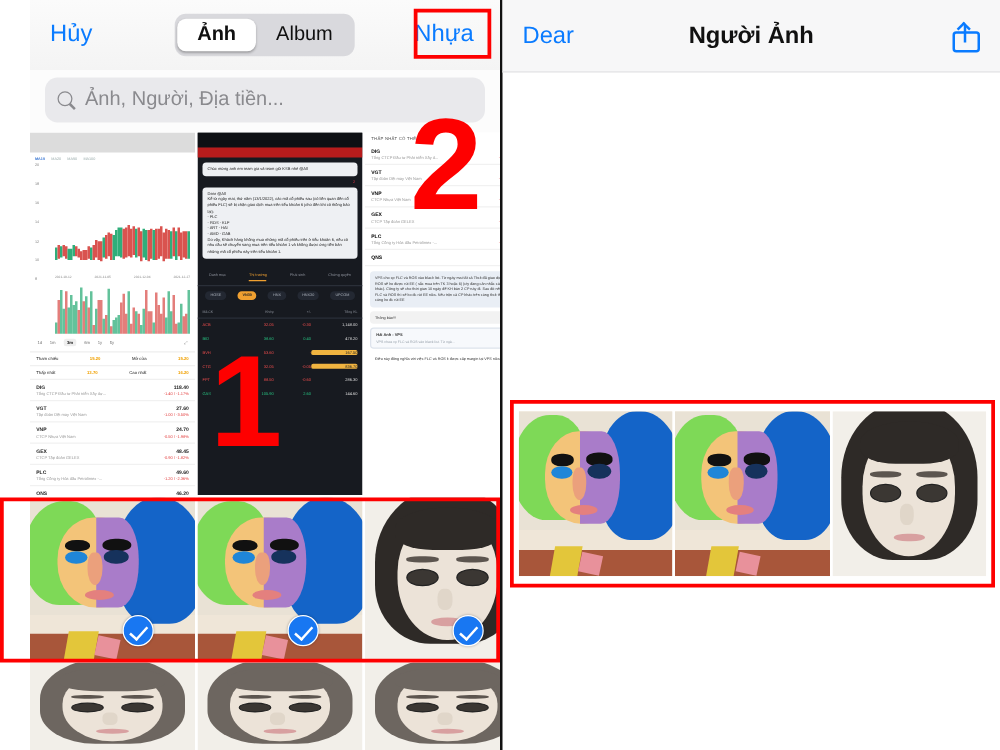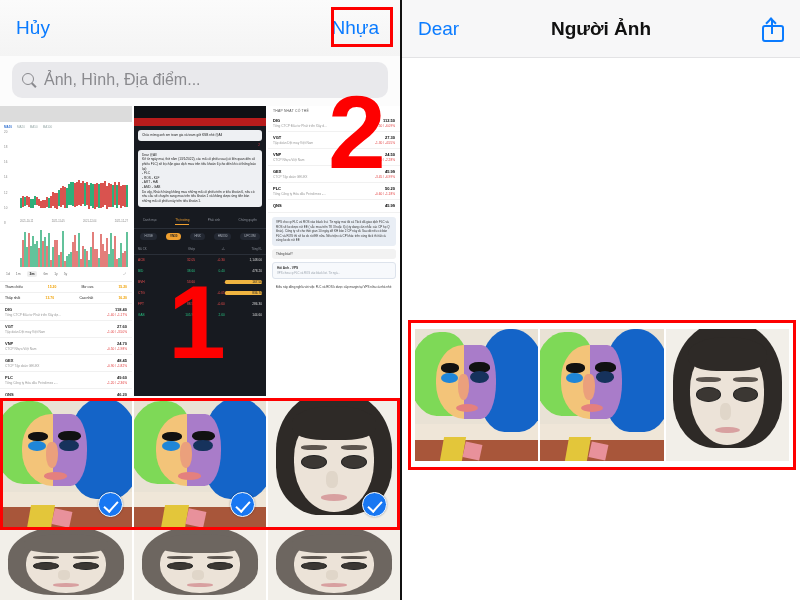--- a/index.html
+++ b/index.html
@@ -6,21 +6,21 @@
   html, body {
     width: 800px; height: 600px;
     font-family: "Liberation Sans", sans-serif;
     background: #ffffff; overflow: hidden;
   }
   .screen { position: relative; width: 800px; height: 600px; display: flex; }
 
   
   .panel-left {
     position: relative; width: 400px; height: 600px;
-    background: #ffffff; overflow: hidden;
+    background: #ffffff; overflow: hidden; padding-left: 24px;
   }
   .nav-bar {
     position: relative; height: 56px; width: 100%;
     background: linear-gradient(180deg,#fbfbfb 0%, #f4f4f4 100%);
     display: flex; align-items: center; padding: 0 16px;
   }
   .nav-cancel {
     color: #0a7bff; font-size: 19px; letter-spacing: .1px;
   }
   .seg {
@@ -191,29 +191,33 @@
 </head>
 <body>
 
 <div class="screen">
 
   <div class="panel-left">
 
     <div class="nav-bar">
       <div class="nav-cancel">Hủy</div>
 
+      <div class="seg">
+        <div class="seg-item active">Ảnh</div>
+        <div class="seg-item">Album</div>
+      </div>
 
       <div class="nav-add">Nhựa</div>
     </div>
     <div class="hl-box" style="left:331px; top:7px; width:62px; height:40px;"></div>
 
     <div class="search-wrap">
       <div class="search-bar">
         <span class="mag"></span>
-        <span class="search-ph">Ảnh, Hình, Địa điểm...</span>
+        <span class="search-ph">Ảnh, Người, Địa tiền...</span>
       </div>
     </div>
 
     <div class="grid">
 
       <div class="cell tall">
         <div class="sc">
           <div class="sc-top"></div>
           <div class="sc-ma">
             <b>MA10</b>

